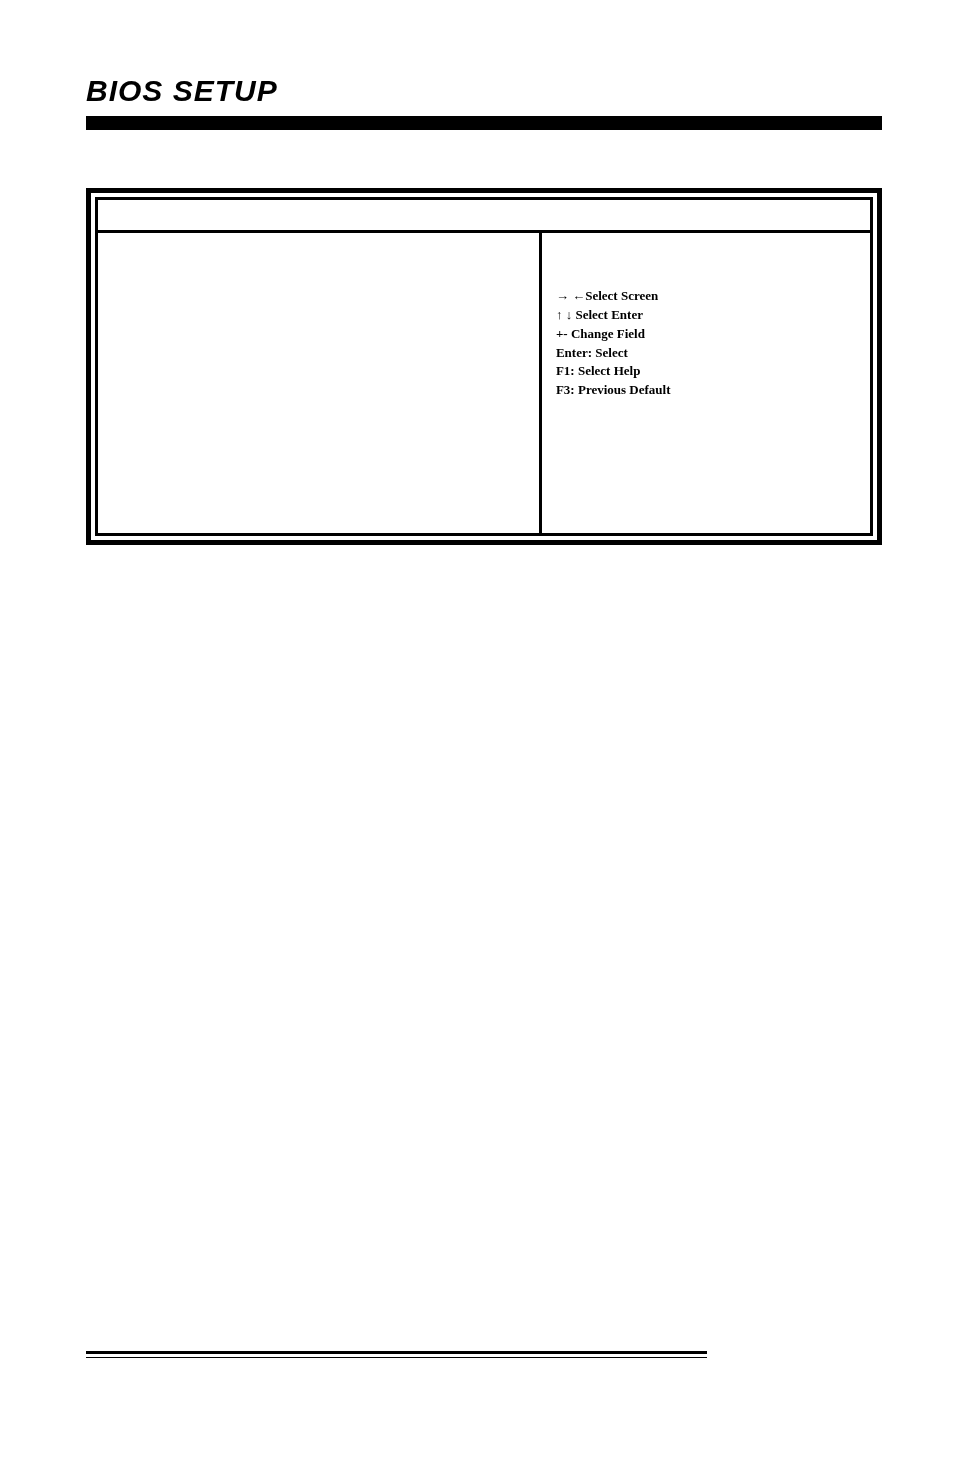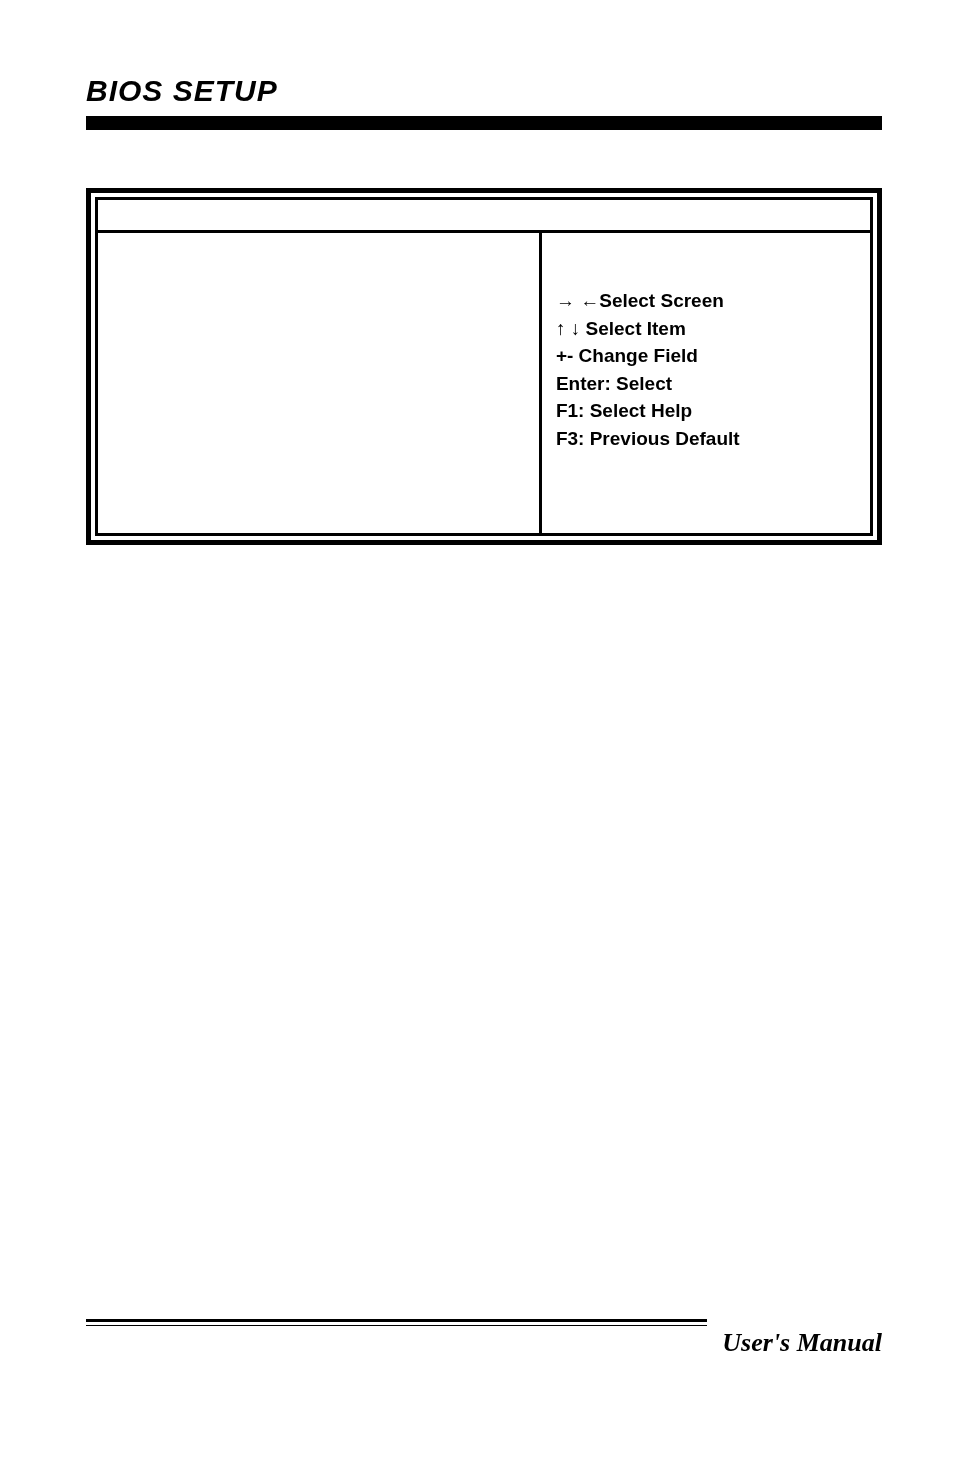--- a/index.html
+++ b/index.html
@@ -29,23 +29,23 @@
     flex-direction:row;
     min-height:300px;
   }
   .bios-left{
     flex:1.45;
     border-right:3px solid #000;
   }
   .bios-right{
     flex:1;
     padding:54px 10px 42px 14px;
-    font-family:Liberation Sans, sans-serif;
+    font-family:Liberation Serif, serif;
     font-weight:bold;
-    font-size:19px;
+    font-size:13px;
     line-height:1.45;
     white-space:nowrap;
   }
 
   .footer{
     position:absolute;
     left:86px;
     right:72px;
     bottom:50px;
   }
@@ -71,29 +71,28 @@
   <div class="bios-box">
     <div class="bios-inner">
       <div class="bios-top-strip"></div>
       <div class="bios-body">
         <div class="bios-left"></div>
         <div class="bios-right">
           <div>
             <span>→ ←</span><span>Select Screen</span>
           </div>
           <div>
-            <span>↑ ↓</span> <span>Select Item</span>
+            <span>↑ ↓</span> <span>Select Enter</span>
           </div>
           <div>+-  Change Field</div>
           <div>Enter: Select</div>
           <div>F1: Select Help</div>
           <div>F3: Previous Default</div>
         </div>
       </div>
     </div>
   </div>
 
   <div class="footer">
     <div class="footer-rule-thick"></div>
     <div class="footer-rule-thin"></div>
-    <div class="footer-text">User's Manual</div>
   </div>
 </div>
 
 </body></html>

